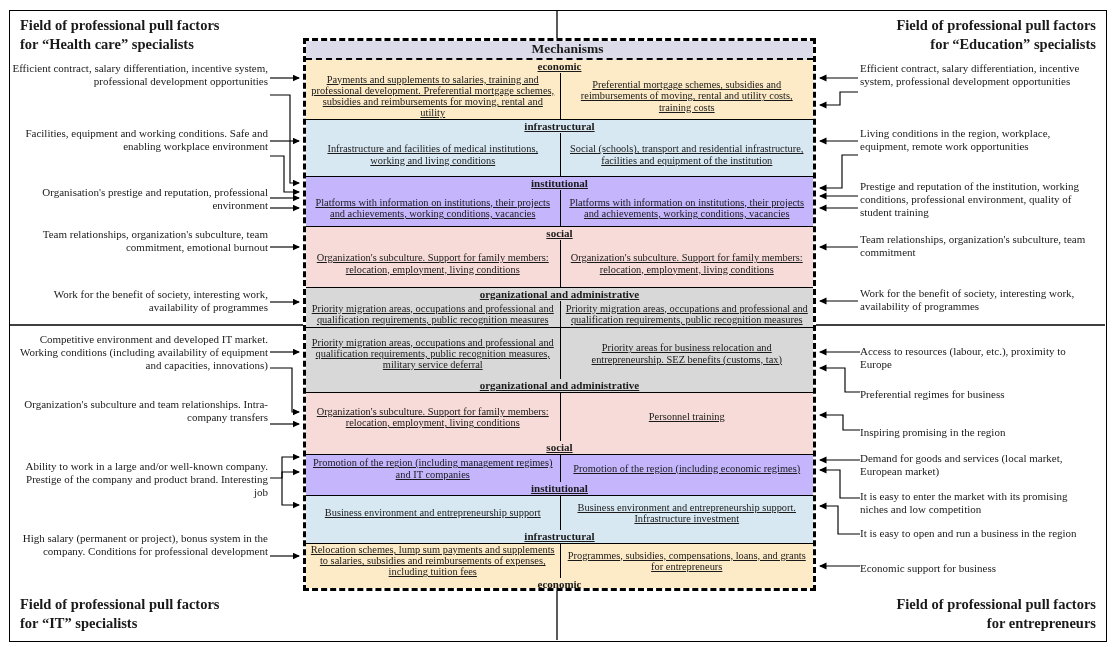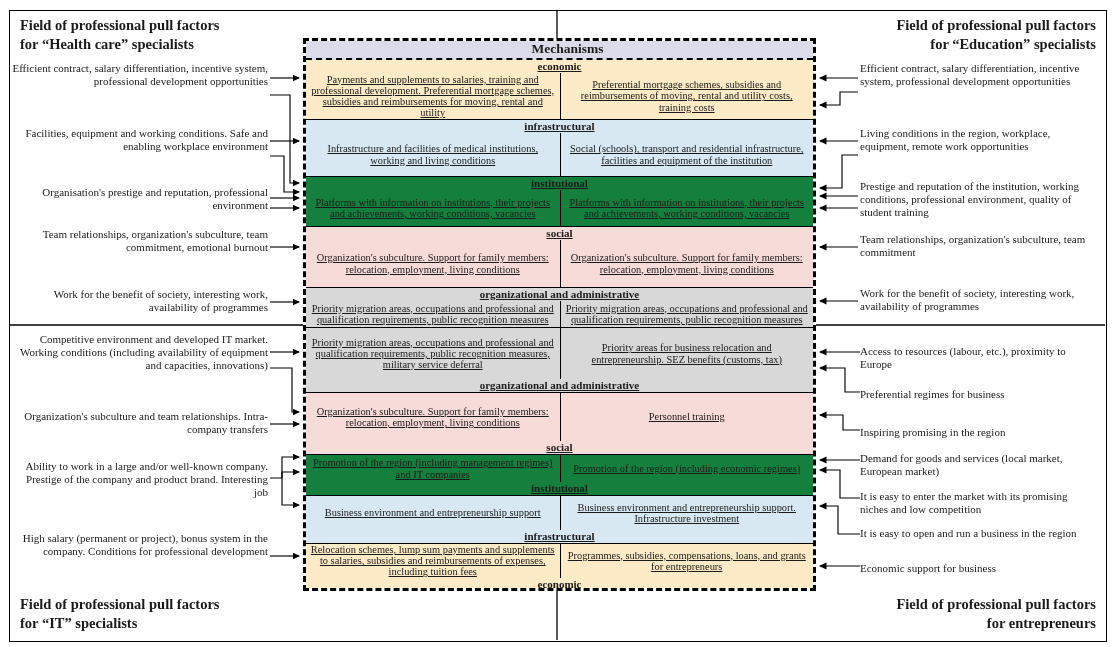--- a/index.html
+++ b/index.html
@@ -19,21 +19,21 @@
   .mech-hdr{flex:0 0 17px;background:#dcdbe9;border-bottom:2px dashed #000;text-align:center;
             font-weight:bold;font-size:13.5px;line-height:16px;padding-left:16px;}
   .sect{display:flex;flex-direction:column;border-top:1px solid #000;text-decoration:underline;}
   .sect.first{border-top:none;}
   .cat{text-align:center;font-weight:bold;font-size:11px;line-height:12px;flex:0 0 13px;}
   .cells{display:flex;flex:1 1 auto;min-height:0;}
   .cell{flex:1 1 50%;display:flex;align-items:center;justify-content:center;text-align:center;
         font-size:10.4px;line-height:1.08;padding:0 4px;overflow:hidden;box-sizing:border-box;}
   .cell.rt{border-left:1px solid #000;}
   .economic{background:#fdeac6;} .infrastructural{background:#d7e8f2;align-items:center;}
-  .institutional{background:#15803d;} .social{background:#f7dbd8;}
+  .institutional{background:#c4b5fd;} .social{background:#f7dbd8;}
   .orgadmin{background:#d8d8d8;}
   svg.overlay{position:absolute;left:0;top:0;pointer-events:none;}
 </style>
 </head>
 <body>
 
 <div class="canvas">
 
   <div class="frame"></div>
 
@@ -46,21 +46,21 @@
   <div class="qtitle br">Field of professional pull factors
 for entrepreneurs</div>
 
   <div class="pull-item L" style="top:62px">Efficient contract, salary differentiation, incentive system, professional development opportunities</div>
   <div class="pull-item L" style="top:127px">Facilities, equipment and working conditions. Safe and enabling workplace environment</div>
   <div class="pull-item L" style="top:186px">Organisation's prestige and reputation, professional environment</div>
   <div class="pull-item L" style="top:228px">Team relationships, organization's subculture, team commitment, emotional burnout</div>
   <div class="pull-item L" style="top:288px">Work for the benefit of society, interesting work, availability of programmes</div>
 
   <div class="pull-item L" style="top:333px">Competitive environment and developed IT market. Working conditions (including availability of equipment and capacities, innovations)</div>
-  <div class="pull-item L" style="top:410px">Organization's subculture and team relationships. Intra-company transfers</div>
+  <div class="pull-item L" style="top:398px">Organization's subculture and team relationships. Intra-company transfers</div>
   <div class="pull-item L" style="top:460px">Ability to work in a large and/or well-known company. Prestige of the company and product brand. Interesting job</div>
   <div class="pull-item L" style="top:532px">High salary (permanent or project), bonus system in the company. Conditions for professional development</div>
 
   <div class="pull-item R" style="top:62px">Efficient contract, salary differentiation, incentive system, professional development opportunities</div>
   <div class="pull-item R" style="top:127px">Living conditions in the region, workplace, equipment, remote work opportunities</div>
   <div class="pull-item R" style="top:180px">Prestige and reputation of the institution, working conditions, professional environment, quality of student training</div>
   <div class="pull-item R" style="top:233px">Team relationships, organization's subculture, team commitment</div>
   <div class="pull-item R" style="top:287px">Work for the benefit of society, interesting work, availability of programmes</div>
 
   <div class="pull-item R" style="top:345px">Access to resources (labour, etc.), proximity to Europe</div>

